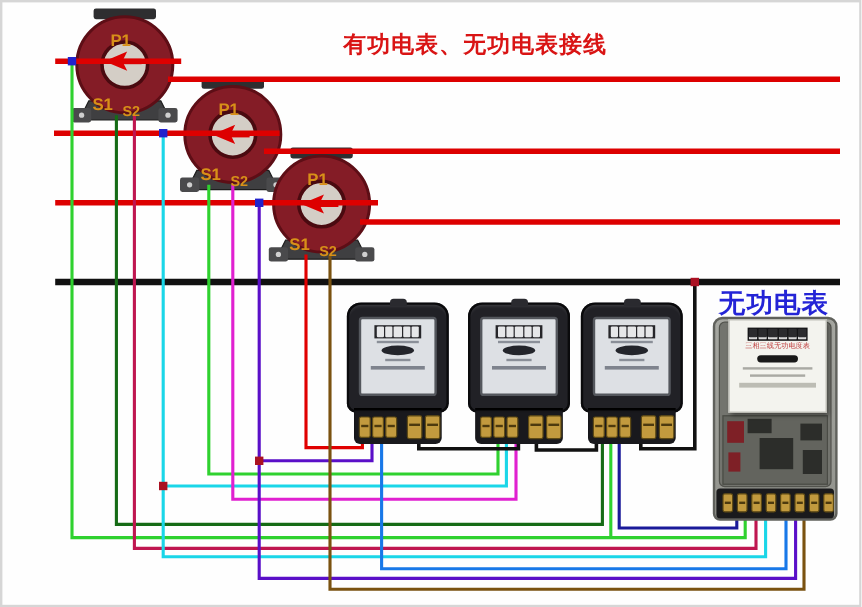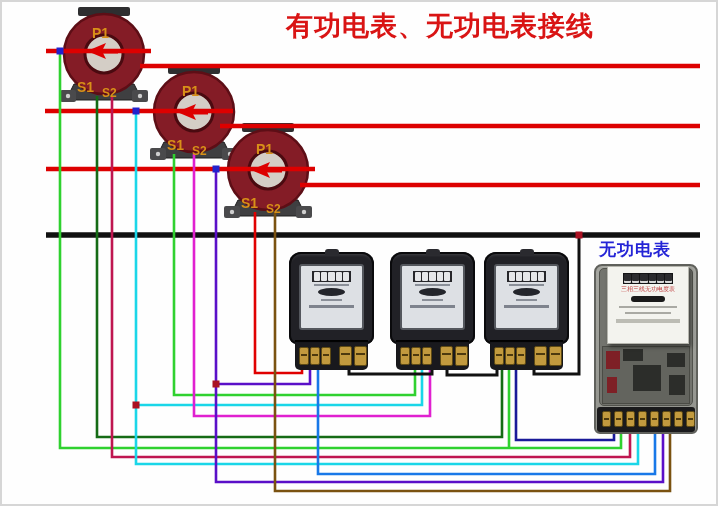--- a/index.html
+++ b/index.html
@@ -1,23 +1,23 @@
 <!DOCTYPE html>
 <html><head>
 <meta charset="utf-8">
 <style>
   html,body{margin:0;padding:0;background:#fff;}
   #stage{position:relative;width:718px;height:506px;background:#fefefe;
          border:2px solid #d6d6d6;box-sizing:border-box;overflow:hidden;
          font-family:"Liberation Sans", sans-serif;padding-left:16px;}
   #wiring{position:absolute;left:0;top:0;}
-  .title{position:absolute;left:284px;top:6px;width:420px;
+  .title{position:absolute;left:284px;top:22px;width:420px;
          font-family:"Liberation Serif", serif;font-weight:bold;
-         font-size:27px;letter-spacing:1px;color:#d91414;white-space:nowrap;}
-  .rx-label{position:absolute;left:597px;top:236px;font-size:17px;font-weight:bold;
+         font-size:19px;letter-spacing:1px;color:#d91414;white-space:nowrap;}
+  .rx-label{position:absolute;left:597px;top:236px;font-size:22px;font-weight:bold;
             color:#2424d6;letter-spacing:1px;white-space:nowrap;}
   
   .meter{position:absolute;top:250px;width:85px;height:118px;}
   .m-body{position:absolute;left:0;right:0;top:0;bottom:26px;background:#212126;
           border-radius:12px 12px 8px 8px;
           box-shadow:inset 0 0 0 2px #0a0a0c, inset 0 3px 3px rgba(255,255,255,.14);}
   .m-hook{position:absolute;left:50%;top:-3px;width:14px;height:6px;margin-left:-7px;
           background:#2a2a2f;border-radius:3px 3px 0 0;}
   .m-face{position:absolute;left:10px;right:10px;top:12px;height:62px;background:#dde0e4;
           border:2px solid #54575d;border-radius:3px;overflow:hidden;}

